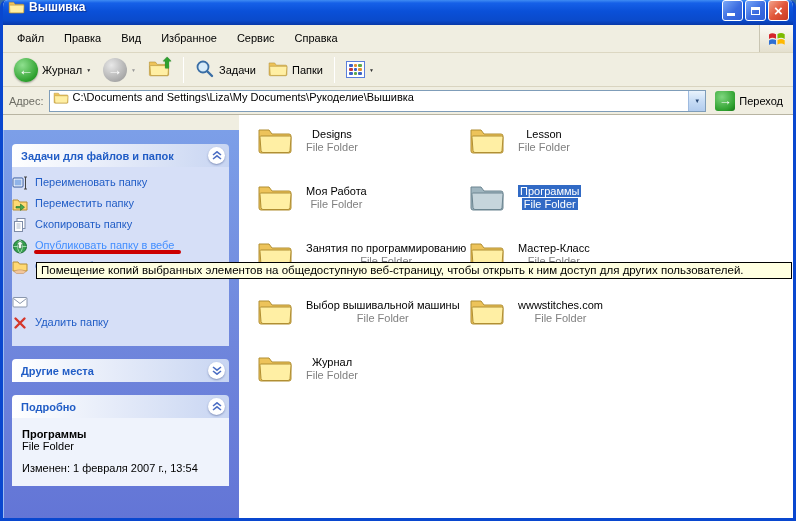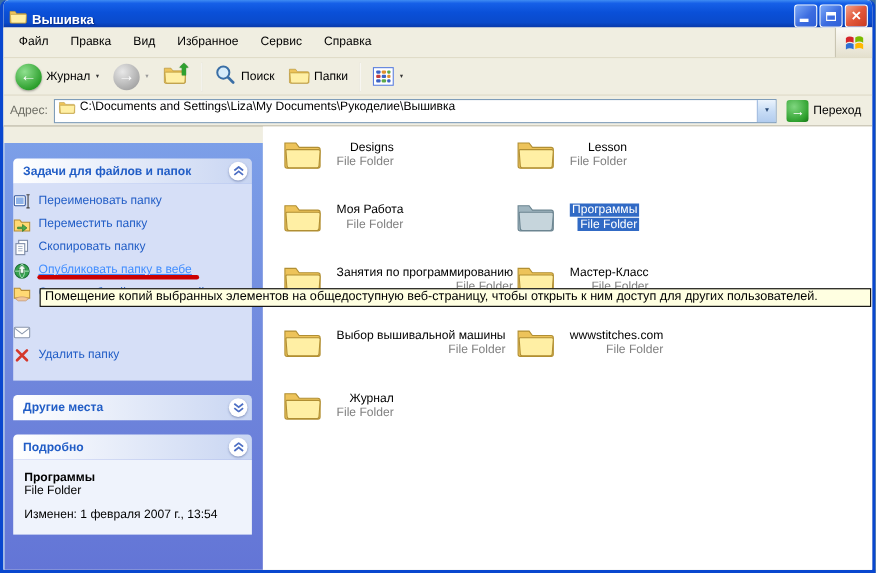--- a/index.html
+++ b/index.html
@@ -7,21 +7,21 @@
   body { font-family:"Liberation Sans", sans-serif; font-size:11px; }
 
   .window{
     position:relative; width:796px; height:521px; overflow:hidden;
     border-left:3px solid #0947CF; border-right:3px solid #0947CF; border-bottom:3px solid #0947CF;
     border-radius:7px 7px 0 0; background:#F0EEE1;
   }
 
   
   .titlebar{
-    height:25px; display:flex; align-items:flex-end; padding:0 4px 0 5px; gap:4px;
+    height:25px; display:flex; align-items:flex-start; padding:0 4px 0 5px; gap:4px;
     border-radius:5px 5px 0 0;
     background:linear-gradient(180deg,#3F8CF3 0%,#1660E8 12%,#0A50D8 45%,#0A4ACB 82%,#0838A8 100%);
   }
   .title-text{ color:#fff; font-weight:bold; font-size:12px; text-shadow:1px 1px 1px #0A2E8C; flex:1; }
   .controls{ display:flex; gap:2px; }
   .ctl{
     width:21px; height:21px; border:1px solid #fff; border-radius:3px; cursor:pointer;
     display:flex; align-items:center; justify-content:center; position:relative;
     background:linear-gradient(135deg,#7AA8F8 0%,#3C6CE0 55%,#2E5FD8 100%);
   }
@@ -86,21 +86,21 @@
   .task-item.spaced{ margin-top:14px; }
   .annotation{ position:absolute; left:22px; top:12px; width:147px; height:4px; background:#CC0000; border-radius:2px; }
   .panel-bd.details{ background:#EFF3FC; color:#000; padding:10px 10px 12px 10px; }
   .d-name{ font-weight:bold; }
   .d-mod{ margin-top:10px; }
 
   .main{ flex:1; background:#fff; padding:10px 0 0 18px;
     display:grid; grid-template-columns:212px 1fr; grid-auto-rows:36px; row-gap:21px; align-content:start; }
   .tile{ display:flex; gap:13px; cursor:pointer; }
   .tile-icon{ width:36px; height:30px; flex:0 0 36px; }
-  .tile-text{ display:flex; flex-direction:column; gap:1px; padding-top:3px; align-items:flex-end; }
+  .tile-text{ display:flex; flex-direction:column; gap:1px; padding-top:3px; align-items:center; }
   .tile-name{ color:#000; }
   .tile-type{ color:#808080; }
   .tile.sel .tile-name,.tile.sel .tile-type{ background:#316AC5; color:#fff; padding:0 2px; }
 
   
   .tooltip{ position:absolute; left:33px; top:262px; width:756px; height:17px; z-index:50;
     background:#FFFFE1; border:1px solid #000; color:#000; font-size:11.5px; line-height:15px;
     padding:0 4px; white-space:nowrap; overflow:hidden; }
 </style>
 </head>
@@ -161,21 +161,21 @@
   </svg></span><span class="up-arrow">⬆</span></span>
     </div>
     <div class="sep"></div>
     <div class="tb-btn">
       <span>
         <svg viewBox="0 0 20 20" width="20" height="20">
           <circle cx="8" cy="8" r="5.5" fill="#D7ECFA" stroke="#3A6EA5" stroke-width="1.8"></circle>
           <line x1="12.5" y1="12.5" x2="17" y2="17" stroke="#3A6EA5" stroke-width="2.4" stroke-linecap="round"></line>
         </svg>
       </span>
-      <span>Поиск</span>
+      <span>Задачи</span>
     </div>
     <div class="tb-btn">
       <span id="folders-btn-icon"><svg viewBox="0 0 36 30" width="20" height="17">
     <path d="M2 5 h10 l3 4 h17 a2 2 0 0 1 2 2 v15 a2 2 0 0 1-2 2 H4 a2 2 0 0 1-2-2 z" fill="#EDC35A" stroke="#B18F33"></path>
     <path d="M3.5 11 h29 a1.5 1.5 0 0 1 1.5 1.6 l-1 13 a2 2 0 0 1-2 1.9 H6 a2 2 0 0 1-2-1.9 l-1-13 A1.5 1.5 0 0 1 3.5 11z" fill="#FFEFA4" stroke="#B18F33"></path>
   </svg></span>
       <span>Папки</span>
     </div>
     <div class="sep"></div>
     <div class="tb-btn">

